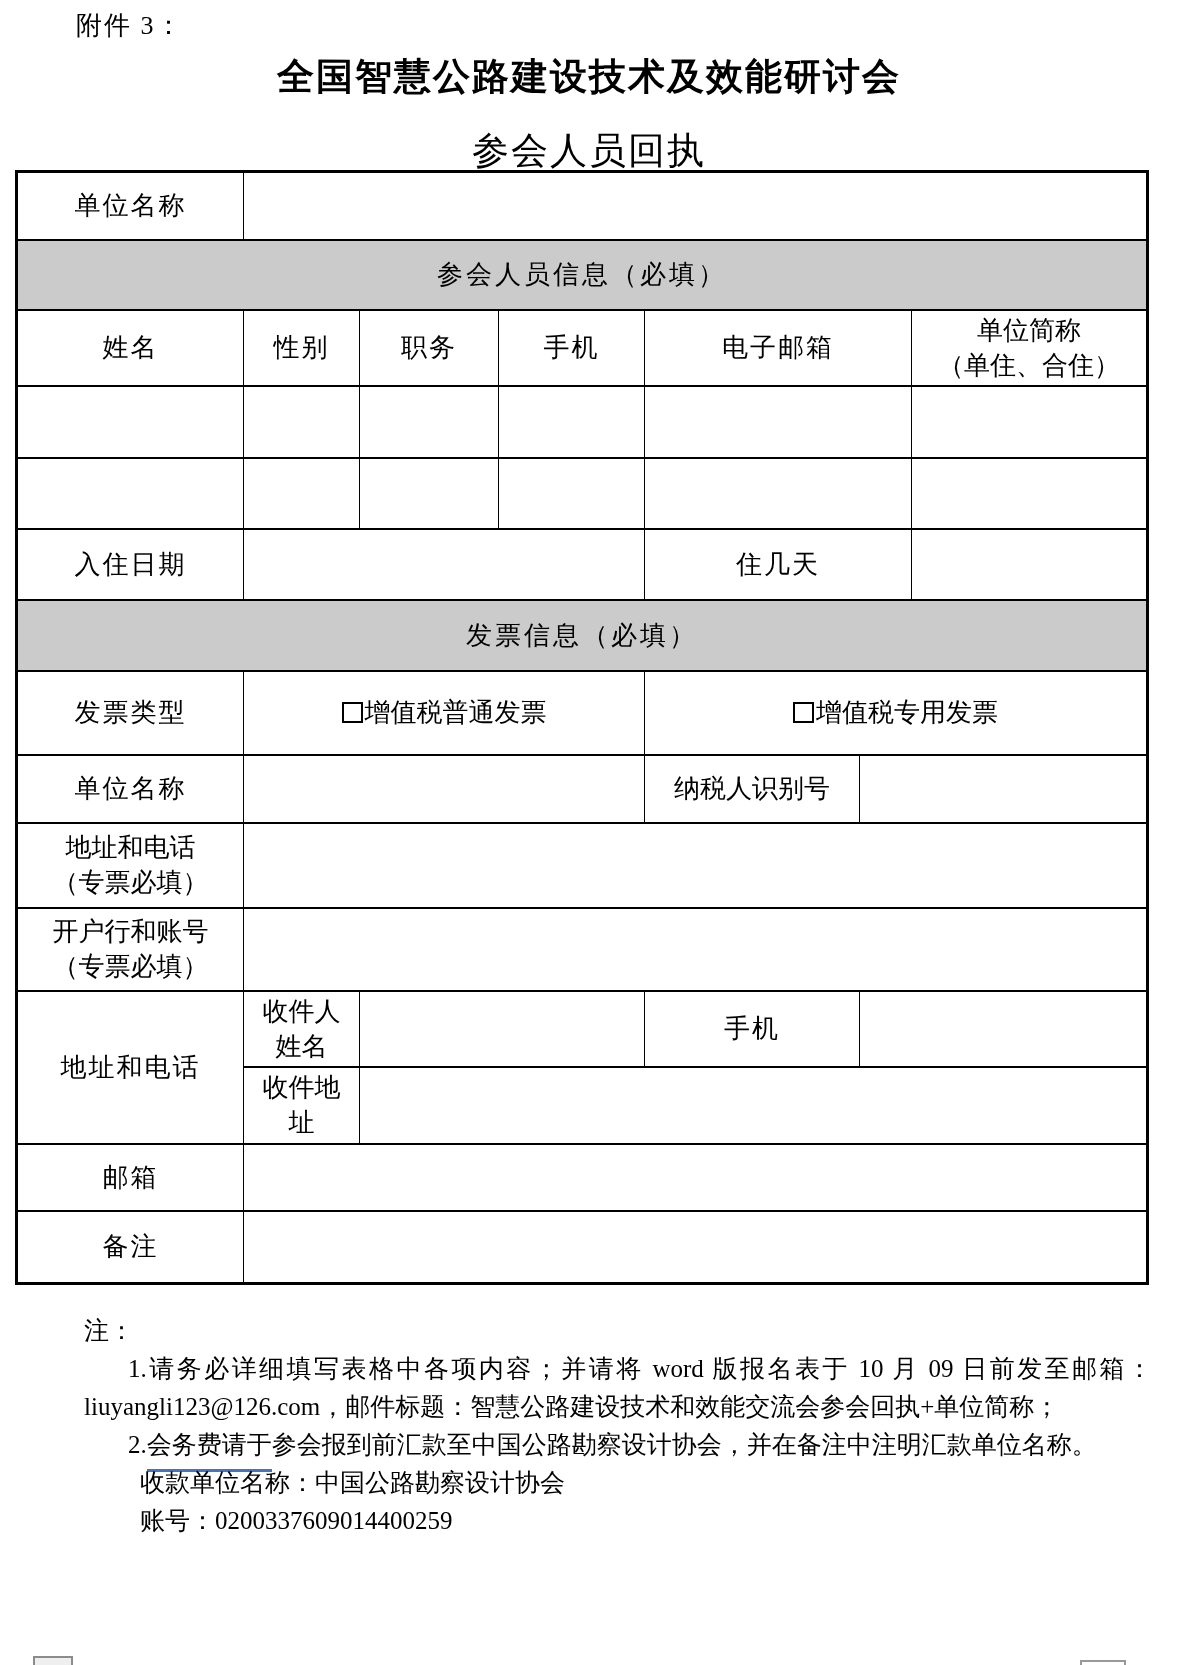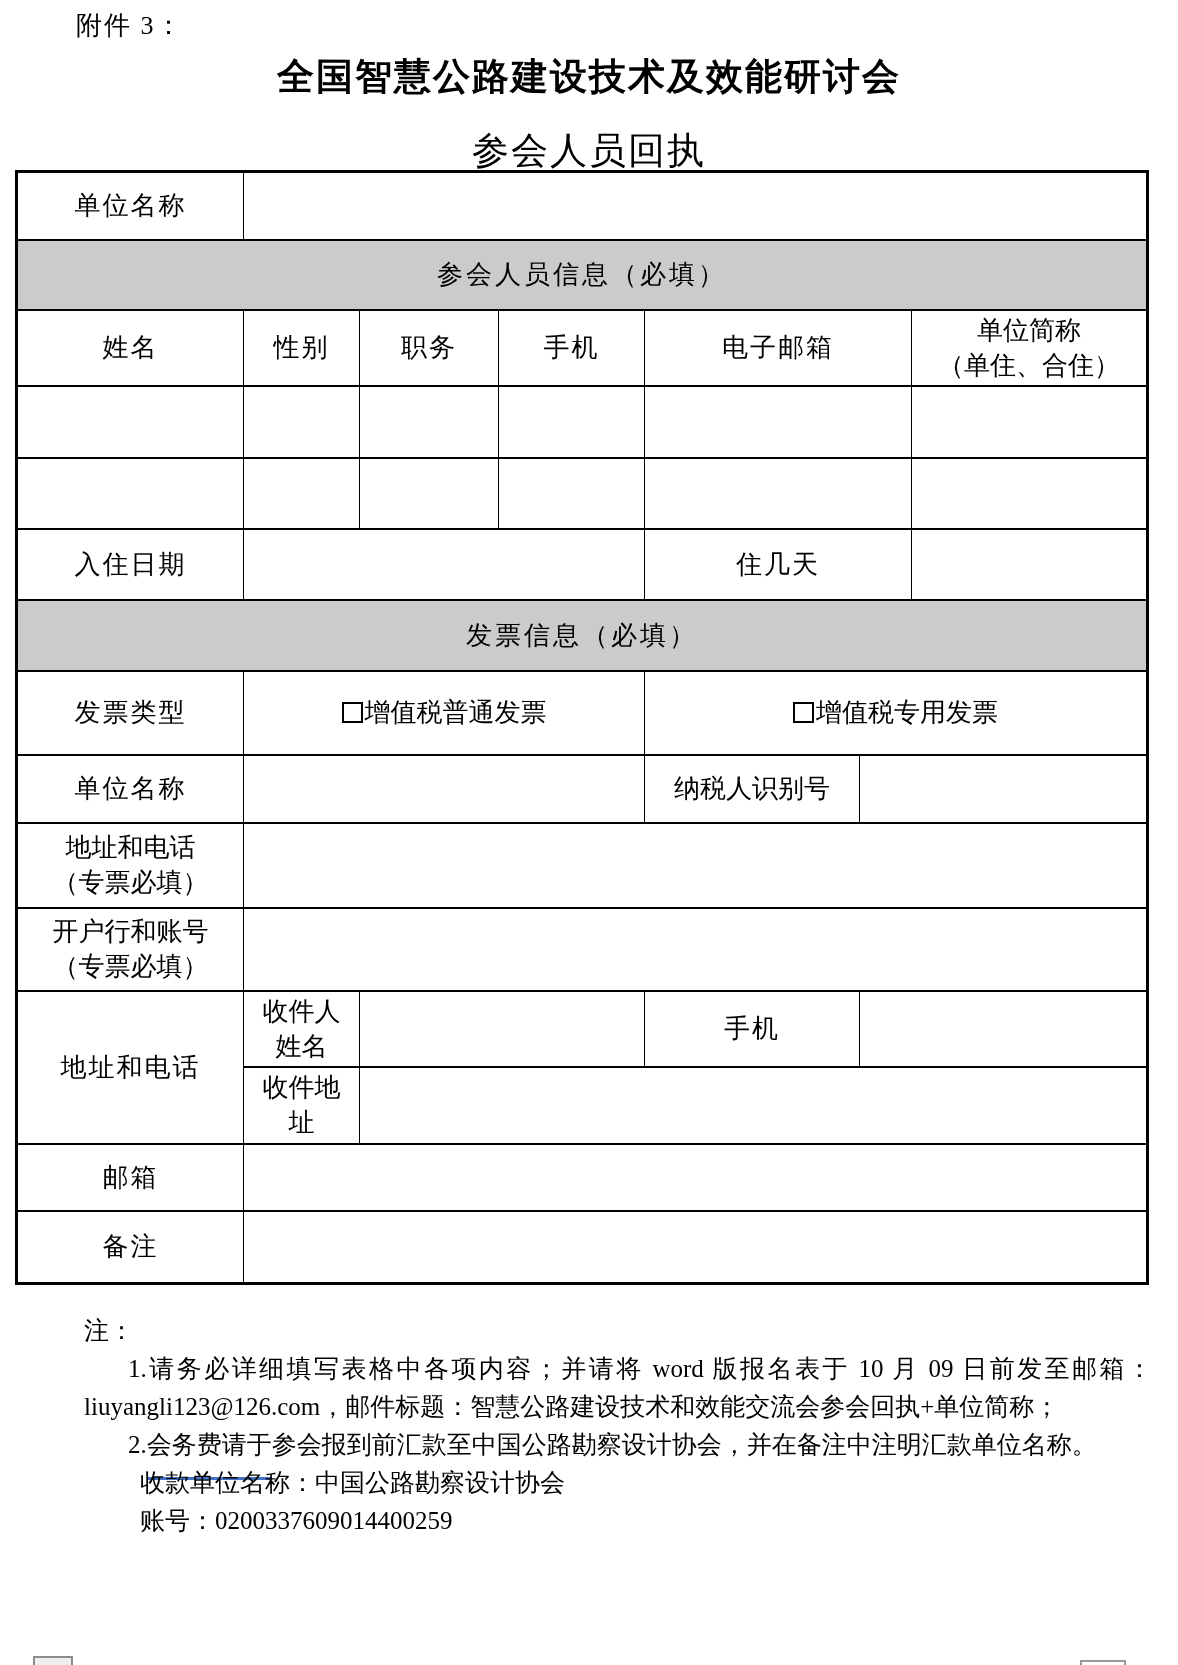--- a/index.html
+++ b/index.html
@@ -64,21 +64,21 @@
   .notes {
     position: absolute; left: 84px; top: 1312px; width: 1068px;
     font-size: 25px; line-height: 38px;
     text-align: justify;
   }
   .notes p { margin: 0; }
   .note-item { text-indent: 44px; }
   .bank-line { text-indent: 56px; }
   .blue-underline {
     border-bottom: 3px solid #4472c4;
-    padding-bottom: 19px;
+    padding-bottom: 11px;
   }
   .artifact-box-left {
     position: absolute; left: 33px; top: 1656px;
     width: 40px; height: 24px;
     border: 2px solid #8c8c8c;
     background: #efefef;
   }
   .artifact-box-right {
     position: absolute; left: 1080px; top: 1660px;
     width: 46px; height: 14px;

